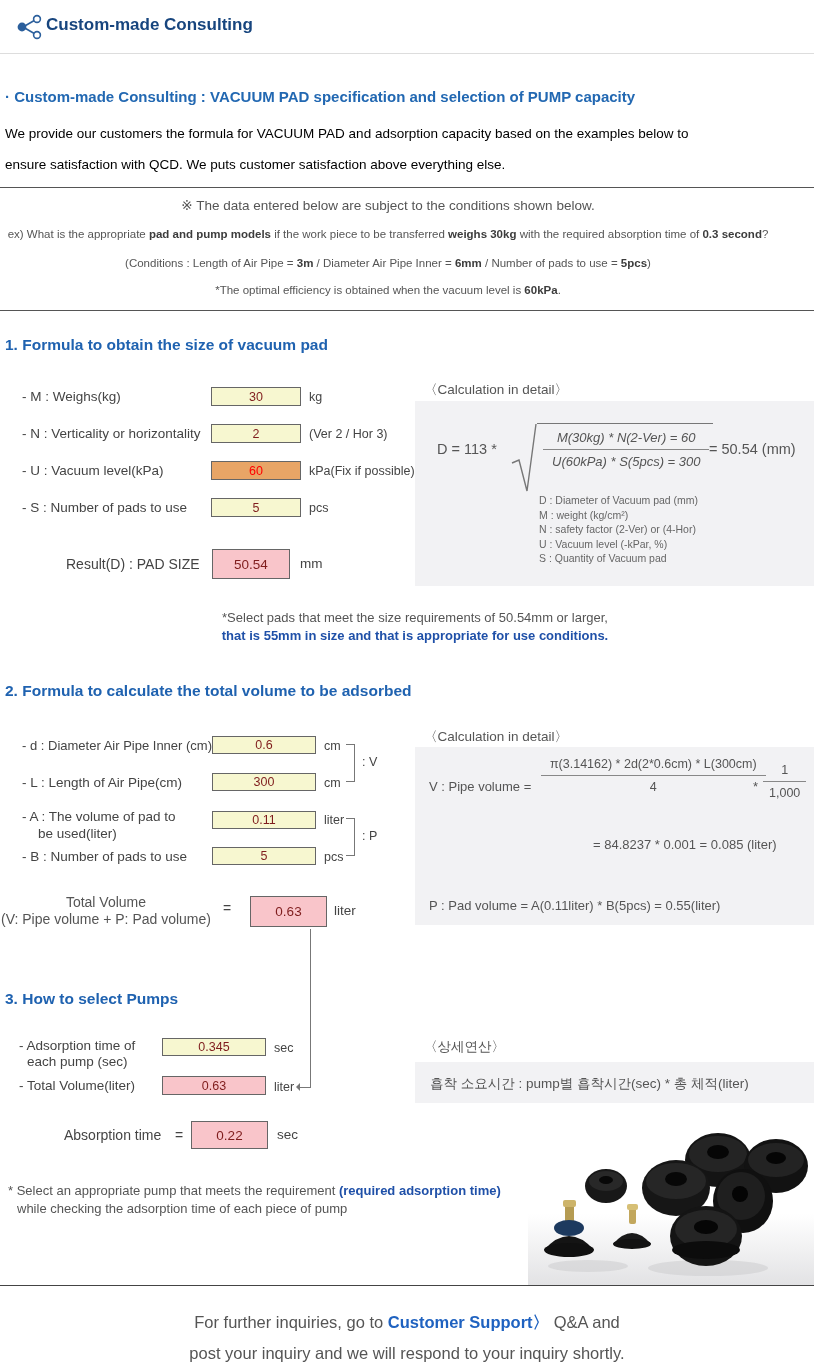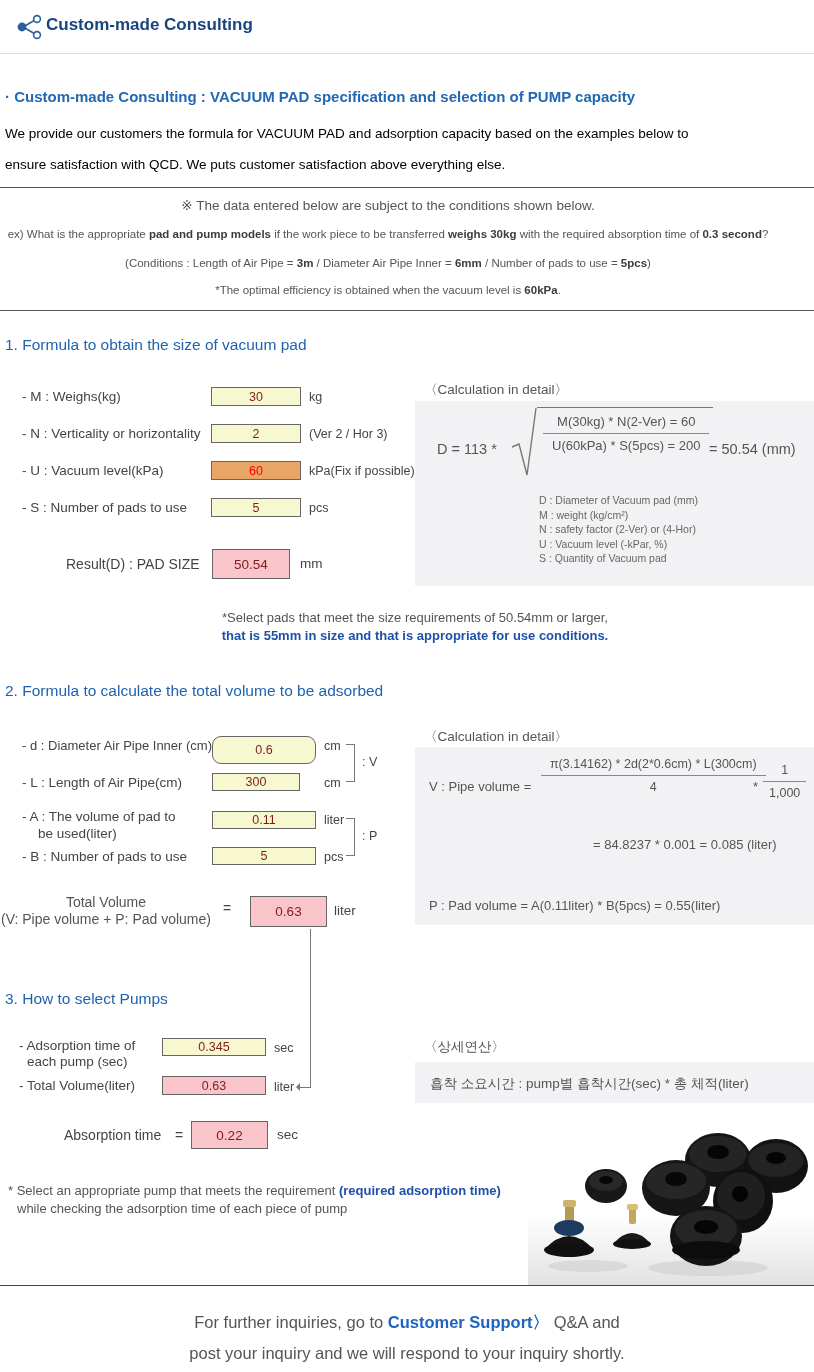--- a/index.html
+++ b/index.html
@@ -6,21 +6,21 @@
   .page{position:relative;width:814px;height:1372px;background:#ffffff;
         font-family:"Liberation Sans","DejaVu Sans",sans-serif;overflow:hidden;}
   .abs{position:absolute;}
   .hdr-title{position:absolute;left:46px;top:15px;font-size:17px;font-weight:bold;color:#17457e;white-space:nowrap;}
   .hdr-line{position:absolute;left:0;top:53px;width:814px;height:1px;background:#ddd;}
   .subtitle{position:absolute;left:5px;top:88px;font-size:15px;font-weight:bold;color:#2268b2;white-space:nowrap;}
   .intro{position:absolute;left:5px;top:118px;font-size:13.5px;color:#000000;line-height:31px;}
   .dkline{position:absolute;left:0;width:814px;height:1px;background:#555;}
   .cond{position:absolute;left:0;width:776px;text-align:center;color:#555;white-space:nowrap;}
   .cond b{color:#3c3c3c;}
-  .sec-title{position:absolute;font-size:15.5px;font-weight:normal;color:#1f62b0;white-space:nowrap;}
+  .sec-title{position:absolute;font-size:15.5px;font-weight:bold;color:#1f62b0;white-space:nowrap;}
   .lbl{position:absolute;font-size:13.5px;color:#444;white-space:nowrap;}
   .unit{position:absolute;font-size:12.5px;color:#444;white-space:nowrap;}
   .cell{position:absolute;box-sizing:border-box;border:1px solid #666;text-align:center;
         font-size:12.5px;color:#7f1d1d;display:flex;align-items:center;justify-content:center;}
   .yellow{background:#f7f7d0;}
   .orange{background:#e8a566;color:#ff0000;}
   .pink{background:#f9c5ca;font-size:13.5px;}
   .calc-h{position:absolute;font-size:13.5px;color:#555;white-space:nowrap;}
   .panel{position:absolute;background:#f2f2f4;}
   .ftext{position:absolute;font-size:14.5px;color:#555;white-space:nowrap;}
@@ -88,52 +88,52 @@
   <div class="cell yellow" style="left:211px;top:498px;width:90px;height:19px;">5</div>
   <div class="unit" style="left:309px;top:501px;">pcs</div>
 
   <div class="lbl" style="left:66px;top:556px;font-size:14px;">Result(D)  :  PAD  SIZE</div>
   <div class="cell pink" style="left:212px;top:549px;width:78px;height:30px;">50.54</div>
   <div class="unit" style="left:300px;top:556px;font-size:13.5px;">mm</div>
 
   <div class="calc-h" style="left:424px;top:381px;">〈Calculation in detail〉</div>
   <div class="panel" style="left:415px;top:401px;width:399px;height:185px;">
     <div class="ftext" style="left:22px;top:40px;">D  =  113  *</div>
-    <div class="sqrtwrap" style="left:96px;top:6px;">
+    <div class="sqrtwrap" style="left:96px;top:22px;font-style:italic;">
       <svg width="26" height="72" viewBox="0 0 26 72">
         <polyline points="1,40 8,37 16,68 25,1" fill="none" stroke="#777" stroke-width="1.4"></polyline>
       </svg>
       <span class="under">
         <span class="frac">
           <span class="top">M(30kg) * N(2-Ver) = 60</span>
-          <span class="bot">U(60kPa) * S(5pcs) = 200</span>
+          <span class="bot">U(60kPa) * S(5pcs) = 300</span>
         </span>
       </span>
     </div>
     <div class="ftext" style="left:294px;top:40px;">=  50.54 (mm)</div>
     <div class="legend" style="left:124px;top:92px;">
       <div>D : Diameter of Vacuum pad (mm)</div>
       <div>M : weight (kg/cm²)</div>
       <div>N : safety factor (2-Ver) or (4-Hor)</div>
       <div>U : Vacuum level (-kPar, %)</div>
       <div>S : Quantity of Vacuum pad</div>
     </div>
   </div>
 
   <div class="note-c" style="top:610px;font-size:13px;color:#555;">*Select pads that meet the size requirements of 50.54mm or larger,</div>
   <div class="note-c" style="top:628px;font-size:13px;font-weight:bold;color:#1f50a8;">that is 55mm in size and that is appropriate for use conditions.</div>
 
   <div class="sec-title" style="left:5px;top:682px;">2. Formula to calculate the total volume to be adsorbed</div>
 
   <div class="lbl" style="left:22px;top:738px;font-size:13px;">- d : Diameter Air Pipe Inner (cm)</div>
-  <div class="cell yellow" style="left:212px;top:736px;width:104px;height:28px;border-radius:9px;">0.6</div>
+  <div class="cell yellow" style="left:212px;top:736px;width:104px;height:18px;">0.6</div>
   <div class="unit" style="left:324px;top:739px;">cm</div>
 
   <div class="lbl" style="left:22px;top:775px;">- L : Length of Air Pipe(cm)</div>
-  <div class="cell yellow" style="left:212px;top:773px;width:88px;height:18px;">300</div>
+  <div class="cell yellow" style="left:212px;top:773px;width:104px;height:18px;">300</div>
   <div class="unit" style="left:324px;top:776px;">cm</div>
 
   <div class="brk" style="left:346px;top:744px;height:38px;"></div>
   <div class="brklbl" style="left:362px;top:755px;">: V</div>
 
   <div class="lbl" style="left:22px;top:809px;">- A : The volume of pad to</div>
   <div class="lbl" style="left:38px;top:826px;">be used(liter)</div>
   <div class="cell yellow" style="left:212px;top:811px;width:104px;height:18px;">0.11</div>
   <div class="unit" style="left:324px;top:813px;">liter</div>
 

